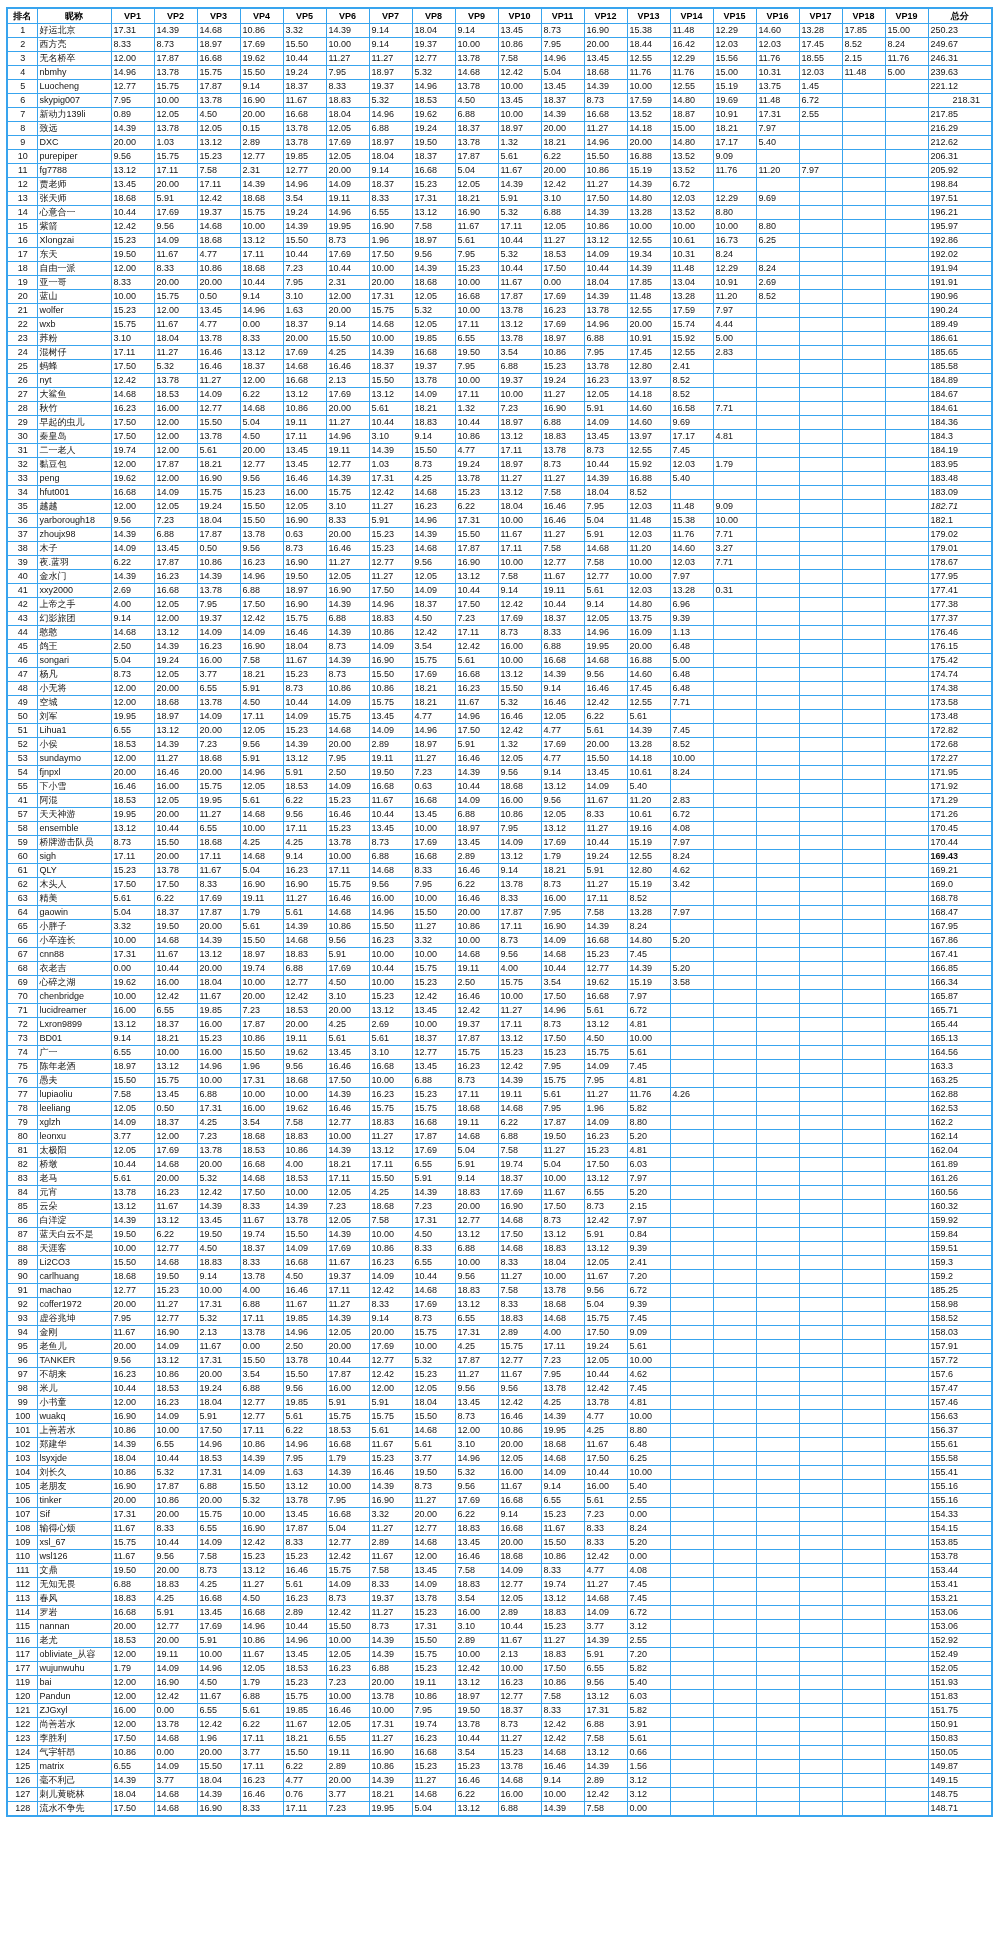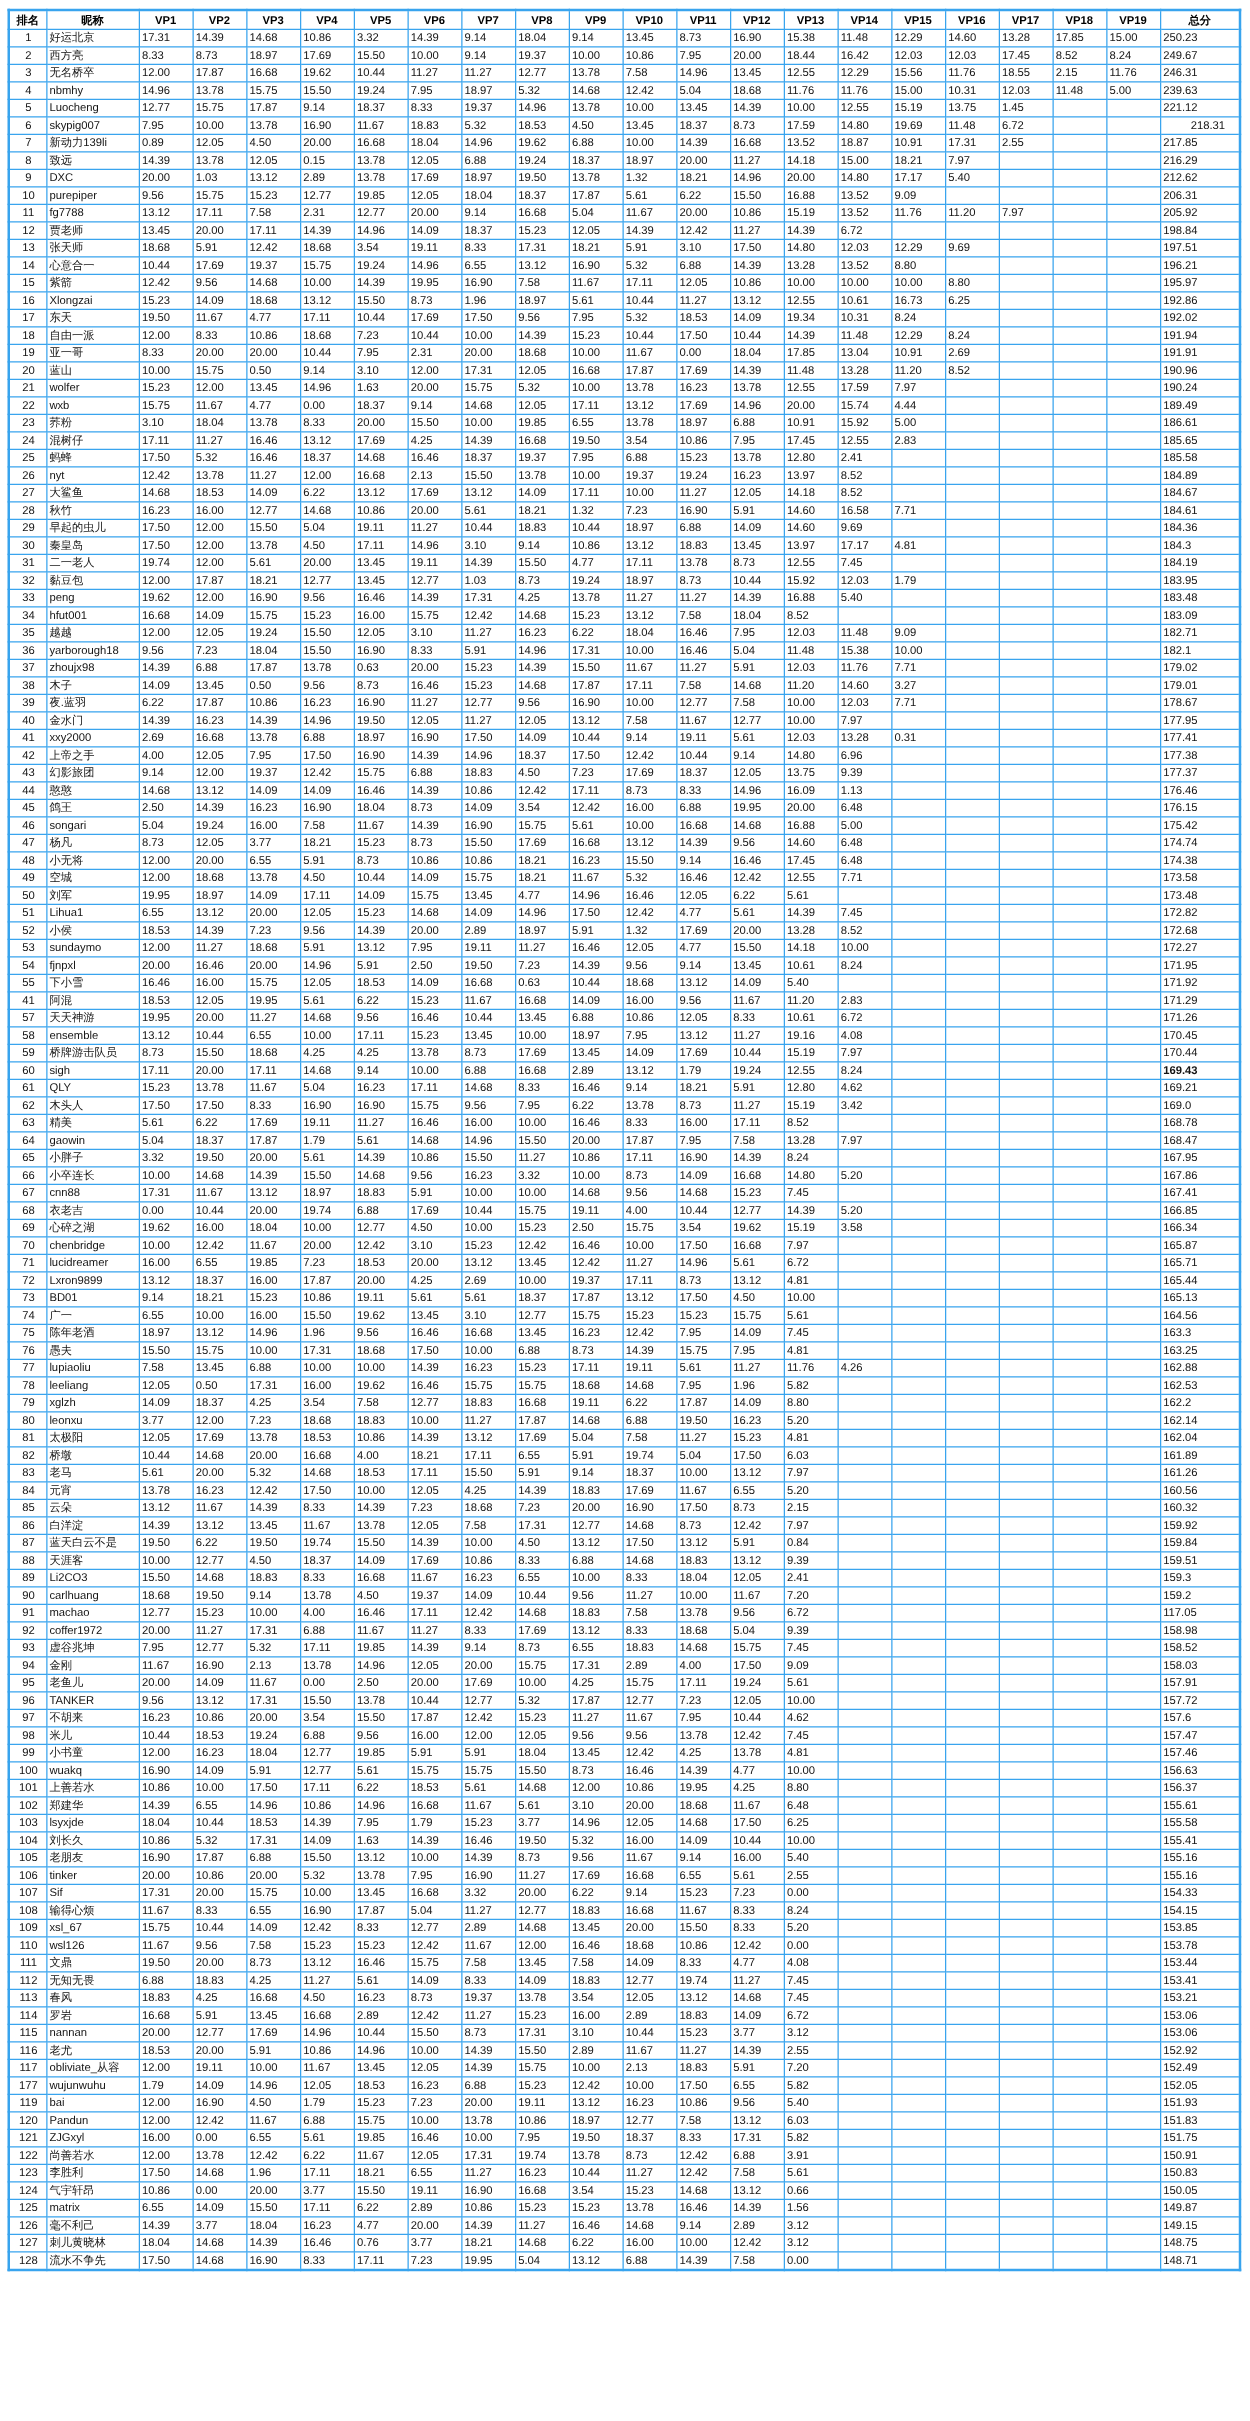--- a/index.html
+++ b/index.html
@@ -915,21 +915,21 @@
           <td class="vp-cell" style="border-color: rgb(56, 164, 238);">18.04</td>
           <td class="vp-cell" style="border-color: rgb(56, 164, 238);">16.46</td>
           <td class="vp-cell" style="border-color: rgb(56, 164, 238);">7.95</td>
           <td class="vp-cell" style="border-color: rgb(56, 164, 238);">12.03</td>
           <td class="vp-cell" style="border-color: rgb(56, 164, 238);">11.48</td>
           <td class="vp-cell" style="border-color: rgb(56, 164, 238);">9.09</td>
           <td class="vp-cell" style="border-color: rgb(56, 164, 238);"></td>
           <td class="vp-cell" style="border-color: rgb(56, 164, 238);"></td>
           <td class="vp-cell" style="border-color: rgb(56, 164, 238);"></td>
           <td class="vp-cell" style="border-color: rgb(56, 164, 238);"></td>
-          <td class="total-cell" style="border-color: rgb(56, 164, 238);">182.71</td>
+          <td class="total-cell" style="border-color: rgb(56, 164, 238); font-style: italic;">182.71</td>
         </tr>
         <tr>
           <td class="rank-cell" style="border-color: rgb(56, 164, 238);">36</td>
           <td class="nickname-cell" style="border-color: rgb(56, 164, 238);">yarborough18</td>
           <td class="vp-cell" style="border-color: rgb(56, 164, 238);">9.56</td>
           <td class="vp-cell" style="border-color: rgb(56, 164, 238);">7.23</td>
           <td class="vp-cell" style="border-color: rgb(56, 164, 238);">18.04</td>
           <td class="vp-cell" style="border-color: rgb(56, 164, 238);">15.50</td>
           <td class="vp-cell" style="border-color: rgb(56, 164, 238);">16.90</td>
           <td class="vp-cell" style="border-color: rgb(56, 164, 238);">8.33</td>
@@ -2259,21 +2259,21 @@
           <td class="vp-cell" style="border-color: rgb(56, 164, 238);">7.58</td>
           <td class="vp-cell" style="border-color: rgb(56, 164, 238);">13.78</td>
           <td class="vp-cell" style="border-color: rgb(56, 164, 238);">9.56</td>
           <td class="vp-cell" style="border-color: rgb(56, 164, 238);">6.72</td>
           <td class="vp-cell" style="border-color: rgb(56, 164, 238);"></td>
           <td class="vp-cell" style="border-color: rgb(56, 164, 238);"></td>
           <td class="vp-cell" style="border-color: rgb(56, 164, 238);"></td>
           <td class="vp-cell" style="border-color: rgb(56, 164, 238);"></td>
           <td class="vp-cell" style="border-color: rgb(56, 164, 238);"></td>
           <td class="vp-cell" style="border-color: rgb(56, 164, 238);"></td>
-          <td class="total-cell" style="border-color: rgb(56, 164, 238);">117.05</td>
+          <td class="total-cell" style="border-color: rgb(56, 164, 238);">185.25</td>
         </tr>
         <tr>
           <td class="rank-cell" style="border-color: rgb(56, 164, 238);">92</td>
           <td class="nickname-cell" style="border-color: rgb(56, 164, 238);">coffer1972</td>
           <td class="vp-cell" style="border-color: rgb(56, 164, 238);">20.00</td>
           <td class="vp-cell" style="border-color: rgb(56, 164, 238);">11.27</td>
           <td class="vp-cell" style="border-color: rgb(56, 164, 238);">17.31</td>
           <td class="vp-cell" style="border-color: rgb(56, 164, 238);">6.88</td>
           <td class="vp-cell" style="border-color: rgb(56, 164, 238);">11.67</td>
           <td class="vp-cell" style="border-color: rgb(56, 164, 238);">11.27</td>

